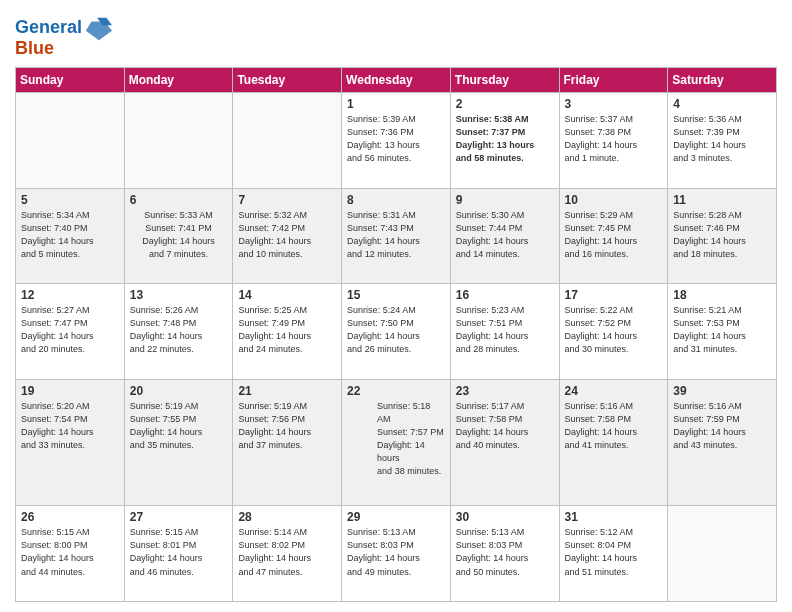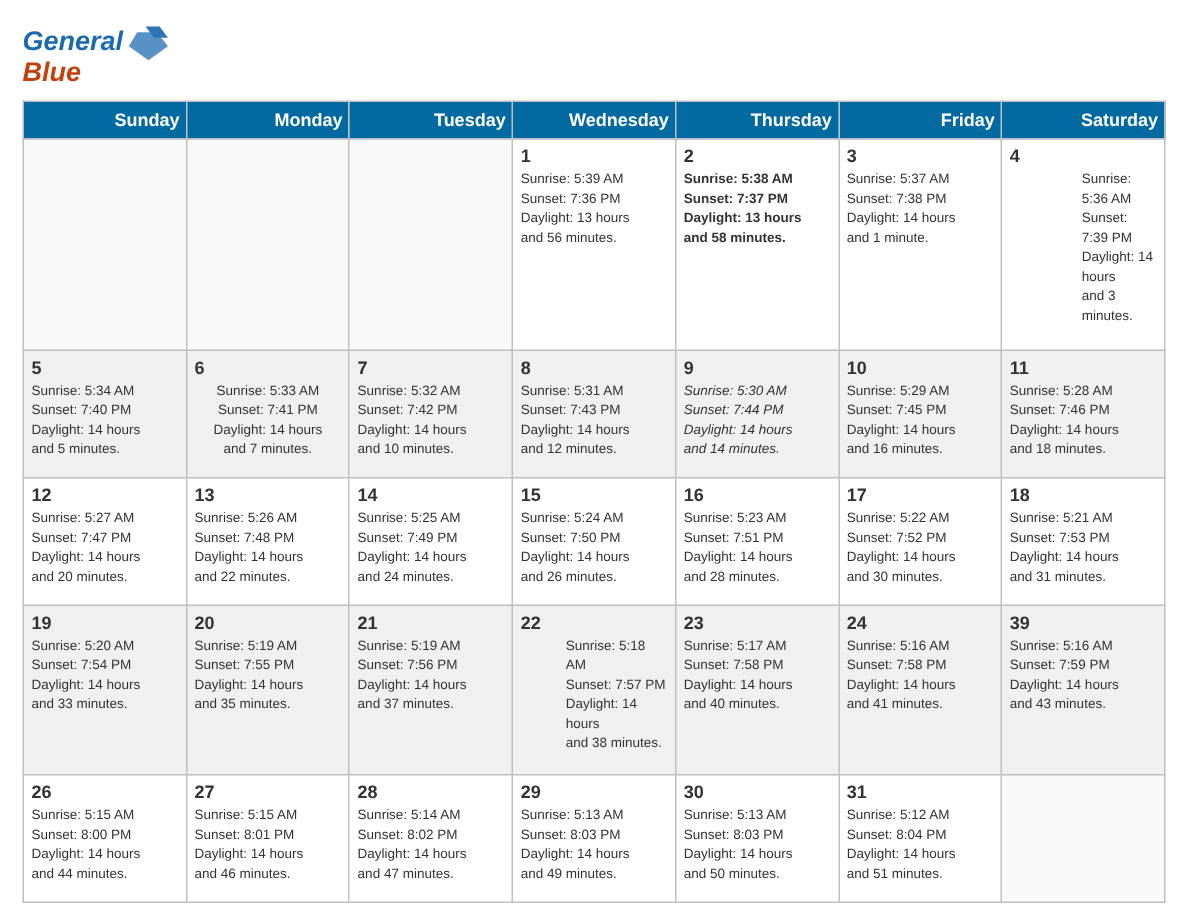--- a/index.html
+++ b/index.html
@@ -20,21 +20,20 @@
     .header {
       display: flex;
       justify-content: space-between;
       align-items: flex-start;
       margin-bottom: 8px;
     }
     .logo {
       display: flex;
       align-items: center;
       margin-top: 4px;
-      font-style: italic;
     }
     .logo-text {
       font-size: 18px;
       font-weight: bold;
       color: #333;
       line-height: 1.1;
     }
     .logo-text .blue { color: #1a6ab0; }
     .logo-icon {
       width: 28px;
@@ -52,26 +51,26 @@
     .subtitle {
       font-size: 15px;
       color: #555;
     }
     .calendar {
       width: 100%;
       border-collapse: collapse;
       flex: 1;
     }
     .calendar th {
-      background: #0369a1;
+      background: #be185d;
       color: #fff;
       font-size: 12px;
       font-weight: bold;
       padding: 5px 4px;
-      text-align: right;
+      text-align: left;
       border: 1px solid #c0c0c0;
     }
     .calendar td {
       border: 1px solid #c0c0c0;
       vertical-align: top;
       padding: 4px 5px;
       font-size: 9.5px;
       color: #333;
       width: calc(100% / 7);
       height: 78px;
@@ -150,21 +149,21 @@
           </td>
           <td>
             <div class="day-num">3</div>
             <div class="day-info" style="white-space: pre-line;">Sunrise: 5:37 AM
 Sunset: 7:38 PM
 Daylight: 14 hours
 and 1 minute.</div>
           </td>
           <td>
             <div class="day-num">4</div>
-            <div class="day-info" style="white-space: pre-line; margin-left: 48px;">Sunrise: 5:36 AM
+            <div class="day-info" style="white-space: pre-line;">Sunrise: 5:36 AM
 Sunset: 7:39 PM
 Daylight: 14 hours
 and 3 minutes.</div>
           </td>
         </tr>
         <tr class="row-even">
           <td>
             <div class="day-num">5</div>
             <div class="day-info" style="white-space: pre-line;">Sunrise: 5:34 AM
 Sunset: 7:40 PM
@@ -187,21 +186,21 @@
           </td>
           <td>
             <div class="day-num">8</div>
             <div class="day-info" style="white-space: pre-line;">Sunrise: 5:31 AM
 Sunset: 7:43 PM
 Daylight: 14 hours
 and 12 minutes.</div>
           </td>
           <td>
             <div class="day-num">9</div>
-            <div class="day-info" style="white-space: pre-line; font-style: italic;">Sunrise: 5:30 AM
+            <div class="day-info" style="white-space: pre-line;">Sunrise: 5:30 AM
 Sunset: 7:44 PM
 Daylight: 14 hours
 and 14 minutes.</div>
           </td>
           <td>
             <div class="day-num">10</div>
             <div class="day-info" style="white-space: pre-line;">Sunrise: 5:29 AM
 Sunset: 7:45 PM
 Daylight: 14 hours
 and 16 minutes.</div>

